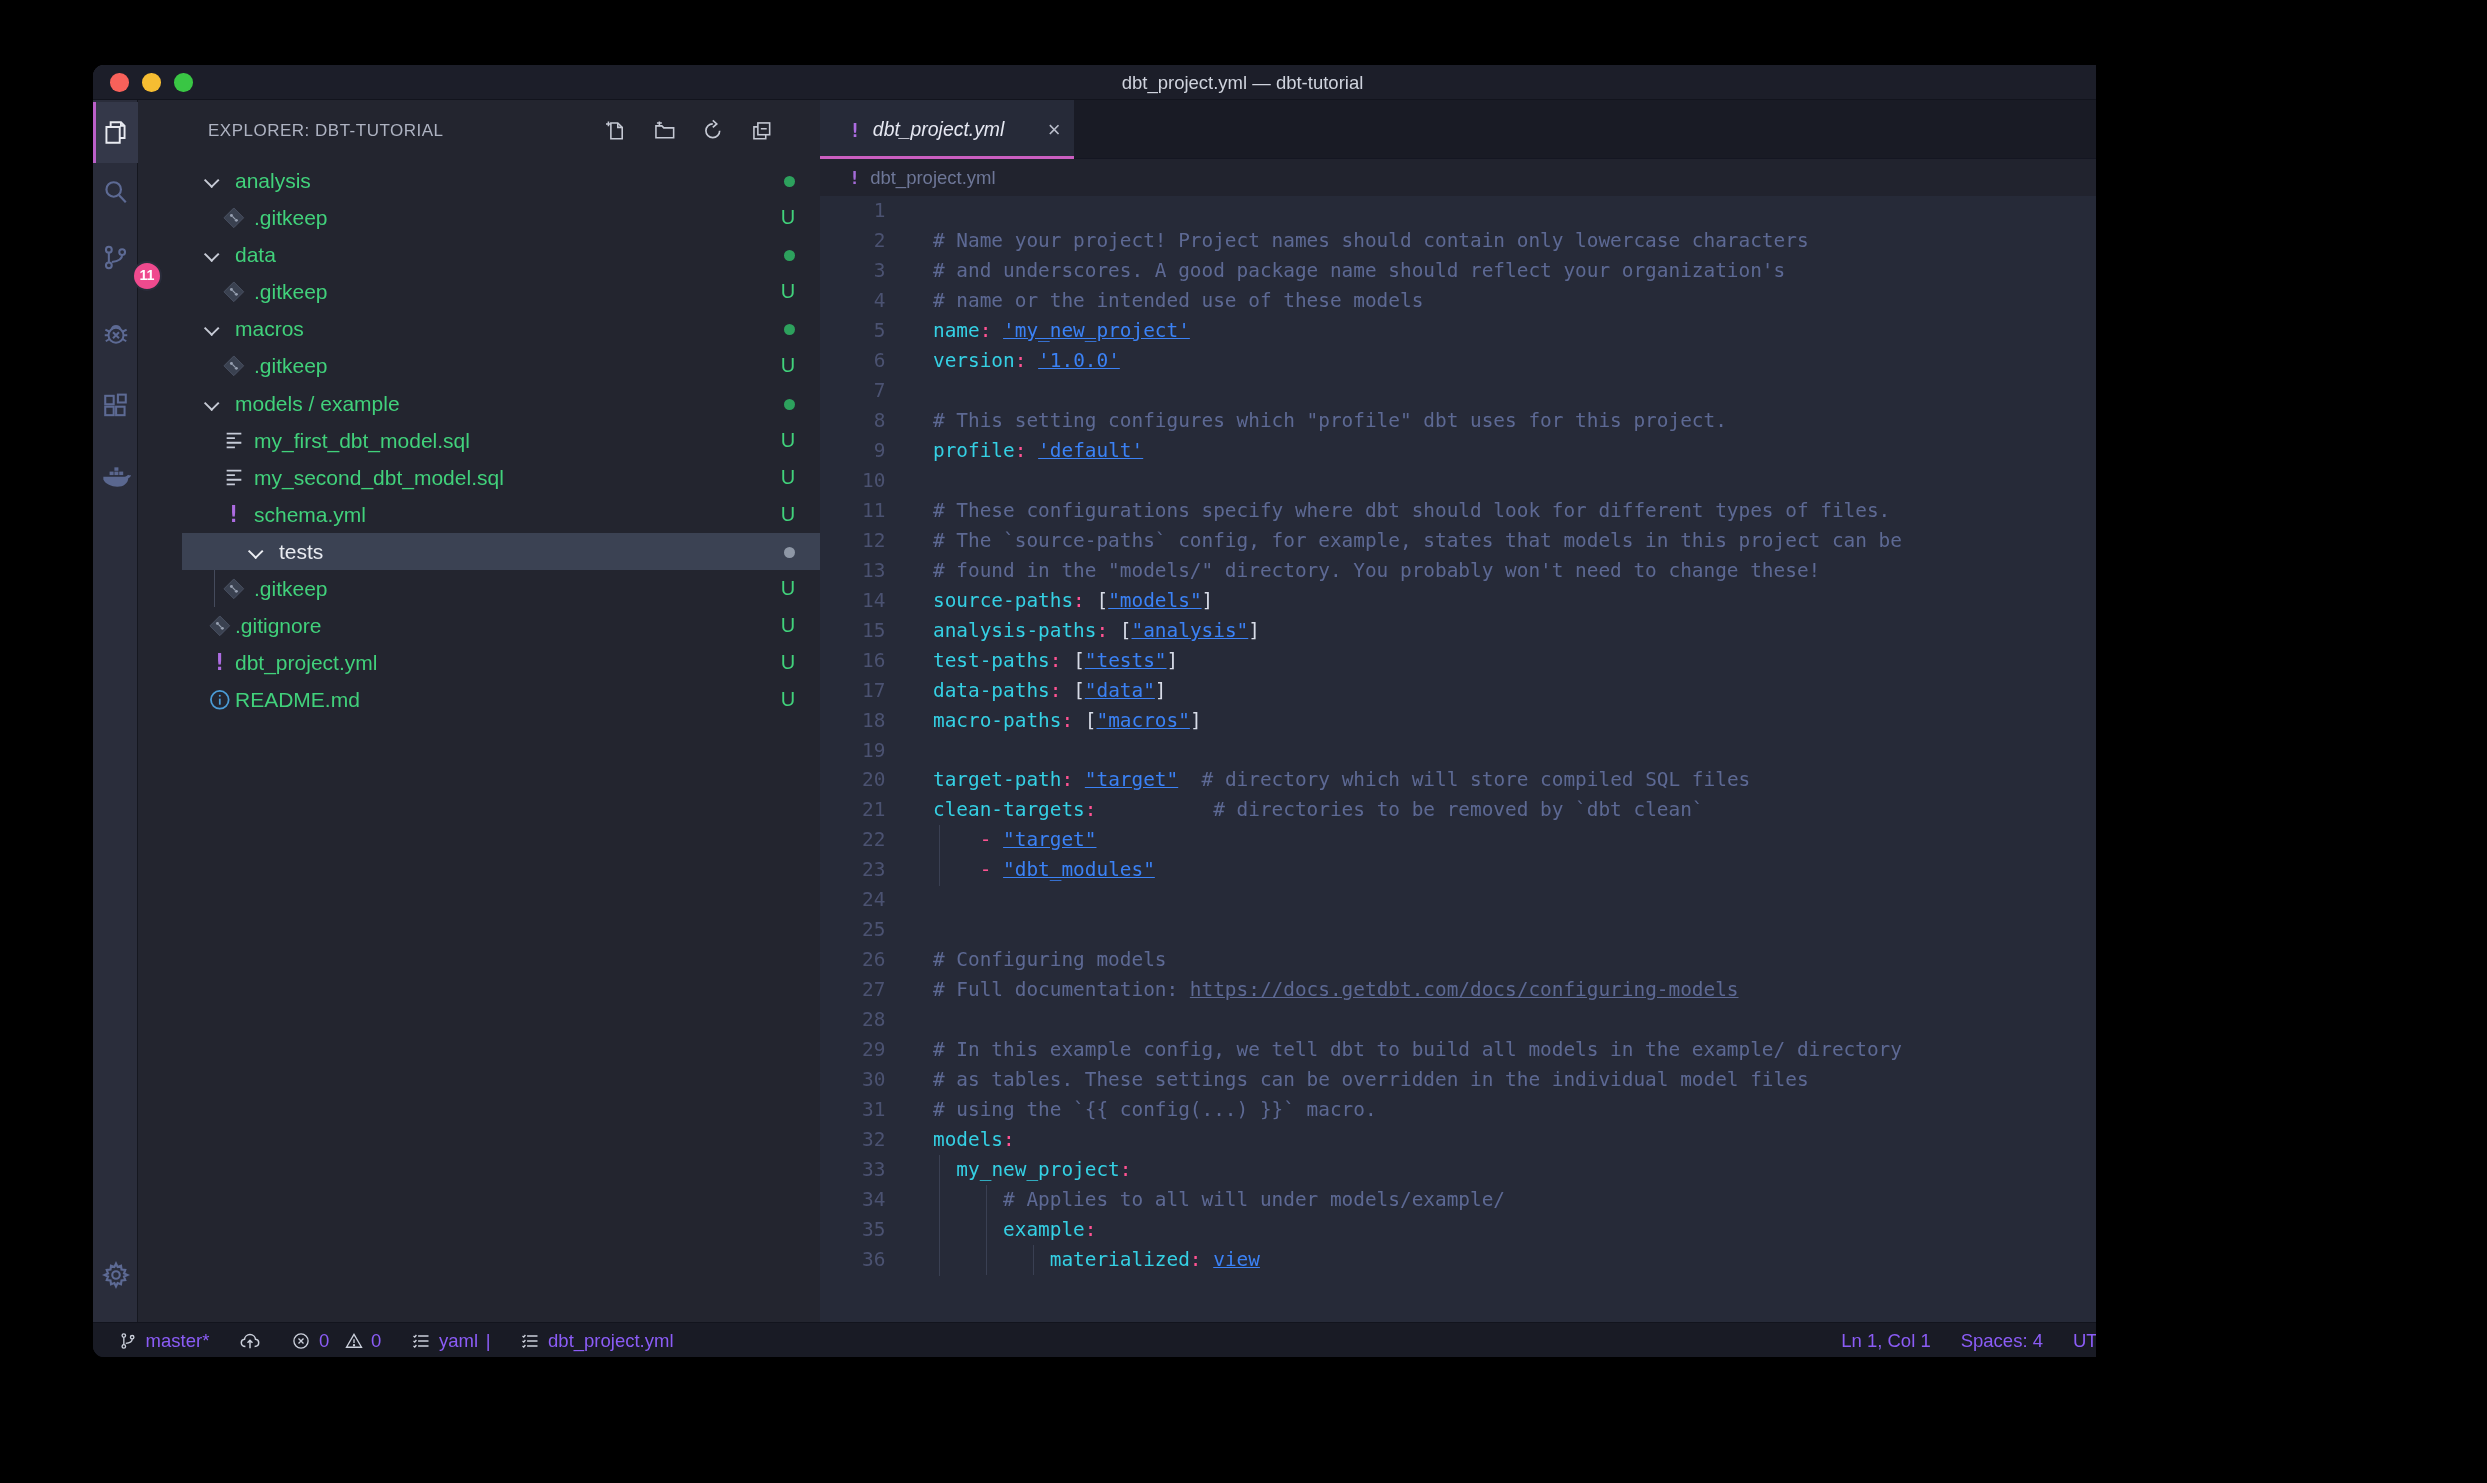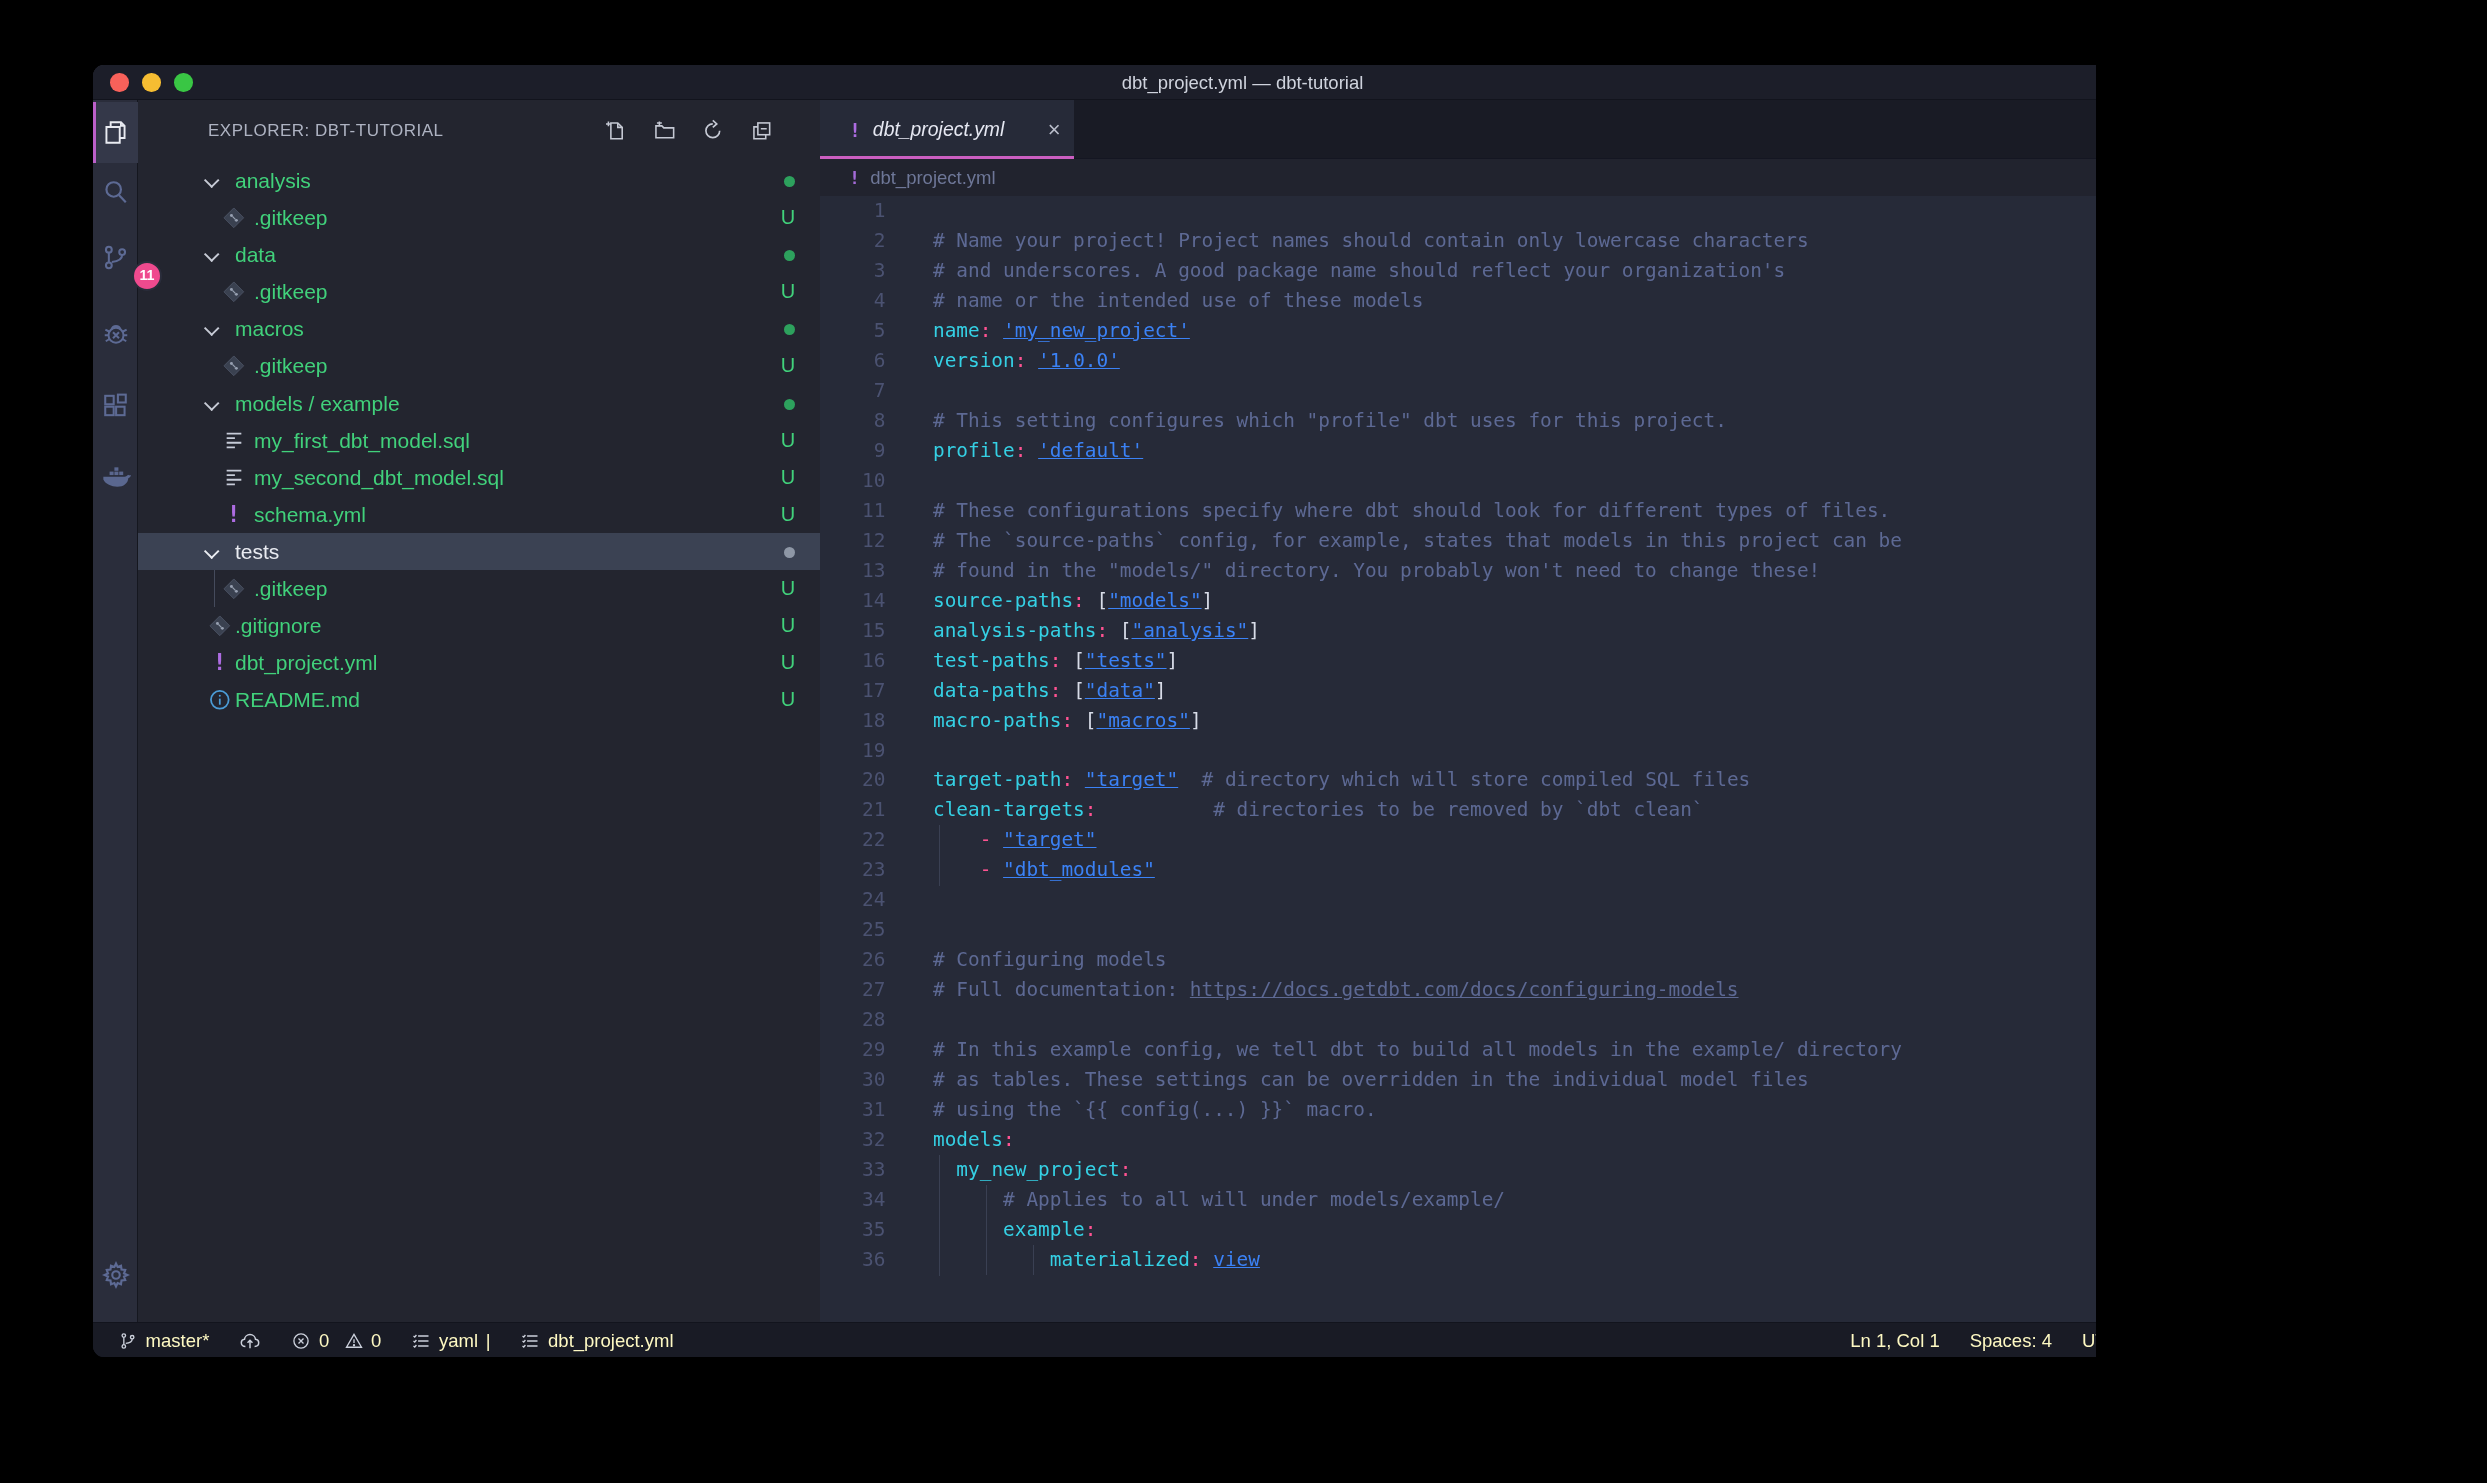--- a/index.html
+++ b/index.html
@@ -95,22 +95,22 @@
   .tk-url { color:#5d6994; text-decoration:underline; }
   .indent-guide { position:absolute; width:1.3px; background:#3a4053; }
 
   .minimap { position:absolute; left:1366px; top:5px; width:182px; }
   .mm-line { position:absolute; left:0; height:2.5px; }
   .mm-tok { position:absolute; height:2.5px; opacity:.85; }
   .scroll-track { position:absolute; left:1550px; top:0; width:23px; bottom:0; background:rgba(0,0,0,.18); }
   .scroll-thumb { position:absolute; left:1550px; top:9.3px; width:21px; height:594px; background:#4a4e5e; }
 
   
-  .statusbar { position:absolute; left:0; right:0; bottom:0; height:35px; background:#191b25;
-               border-top:0.8px solid #12141d; color:#fef9c3; font-size:18.5px; }
+  .statusbar { position:absolute; left:0; right:9px; bottom:0; height:35px; background:#191b25;
+               border-top:0.8px solid #12141d; color:#8b5cf6; font-size:18.5px; }
   .st-left { position:absolute; left:25px; top:0; height:35px; display:flex; align-items:center; gap:30px; }
   .st-right { position:absolute; right:23px; top:0; height:35px; display:flex; align-items:center; gap:30px; }
   .st-item { display:flex; align-items:center; gap:7.6px; }
   .st-item span { white-space:pre; }
   svg.sicon { display:block; }
 </style>
 </head>
 <body>
 
 <div class="page">
@@ -288,21 +288,21 @@
               <span class="tlabel" style="left:116px">my_second_dbt_model.sql</span>
               <span class="ubadge">U</span>
             </div>
             <div class="trow" style="top: 334px;">
               <span class="ticon" style="left:83px">
                 <span class="yaml-bang">!</span>
               </span>
               <span class="tlabel" style="left:116px">schema.yml</span>
               <span class="ubadge">U</span>
             </div>
-            <div class="trow selected" style="top: 371px;">
+            <div class="trow selected" style="top: 371px; margin-left: 44px;">
               <span class="chev"></span>
               <span class="tlabel" style="left:97px">tests</span>
               <span class="dot gray"></span>
             </div>
             <div class="trow" style="top: 408px;">
               <span class="ticon" style="left:83px">
                 <svg width="23.6" height="23.6" viewBox="0 0 24 24">
                   <path d="M12 2 L22 12 L12 22 L2 12 Z" fill="#3a4150" stroke="#4a5263" stroke-width="1"></path>
                   <circle cx="9.6" cy="9.6" r="1.5" fill="#97a0b1"></circle>
                   <circle cx="14.6" cy="14.6" r="1.5" fill="#97a0b1"></circle>

